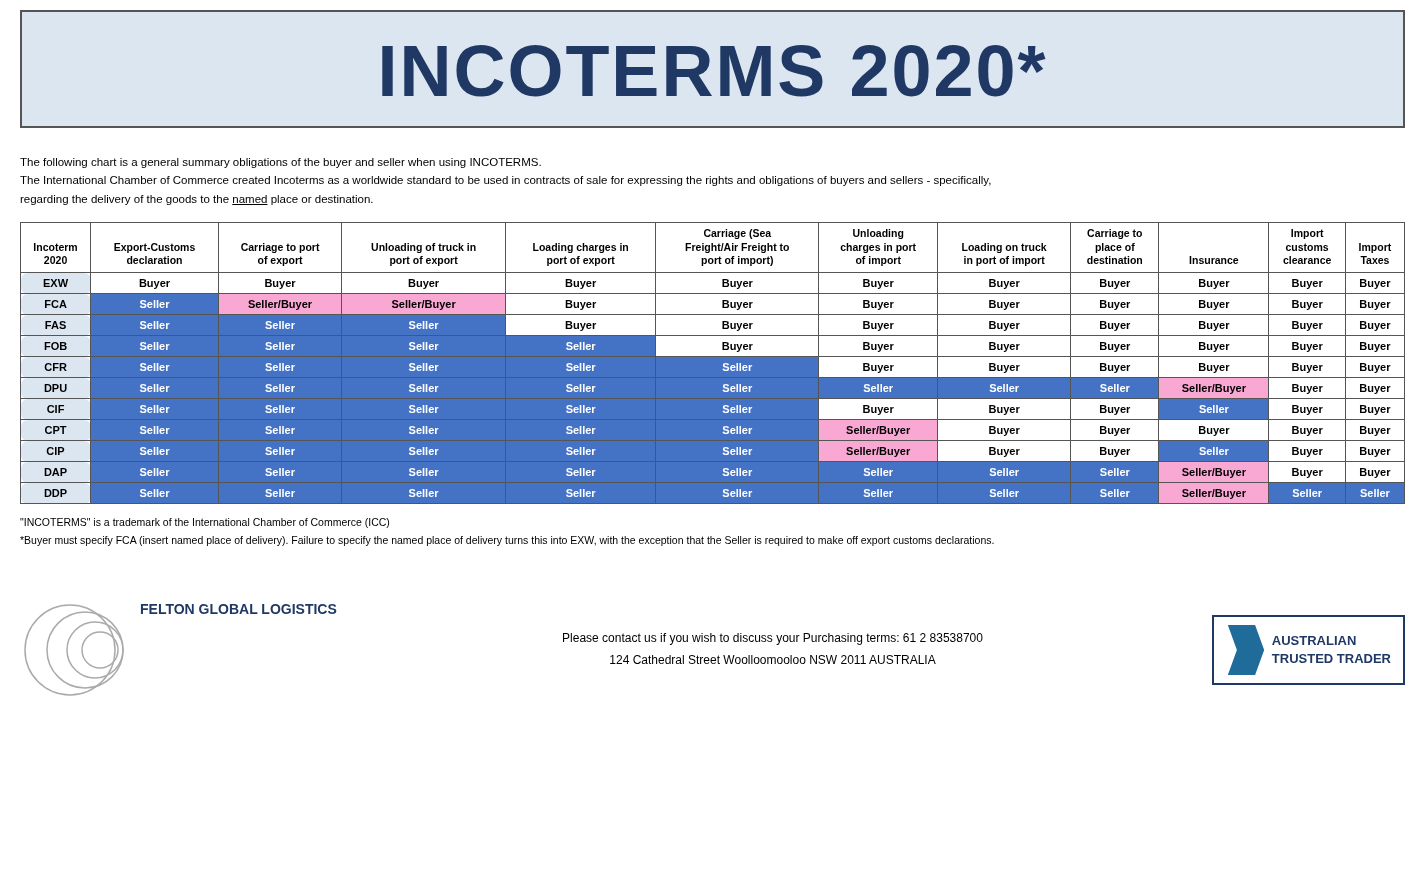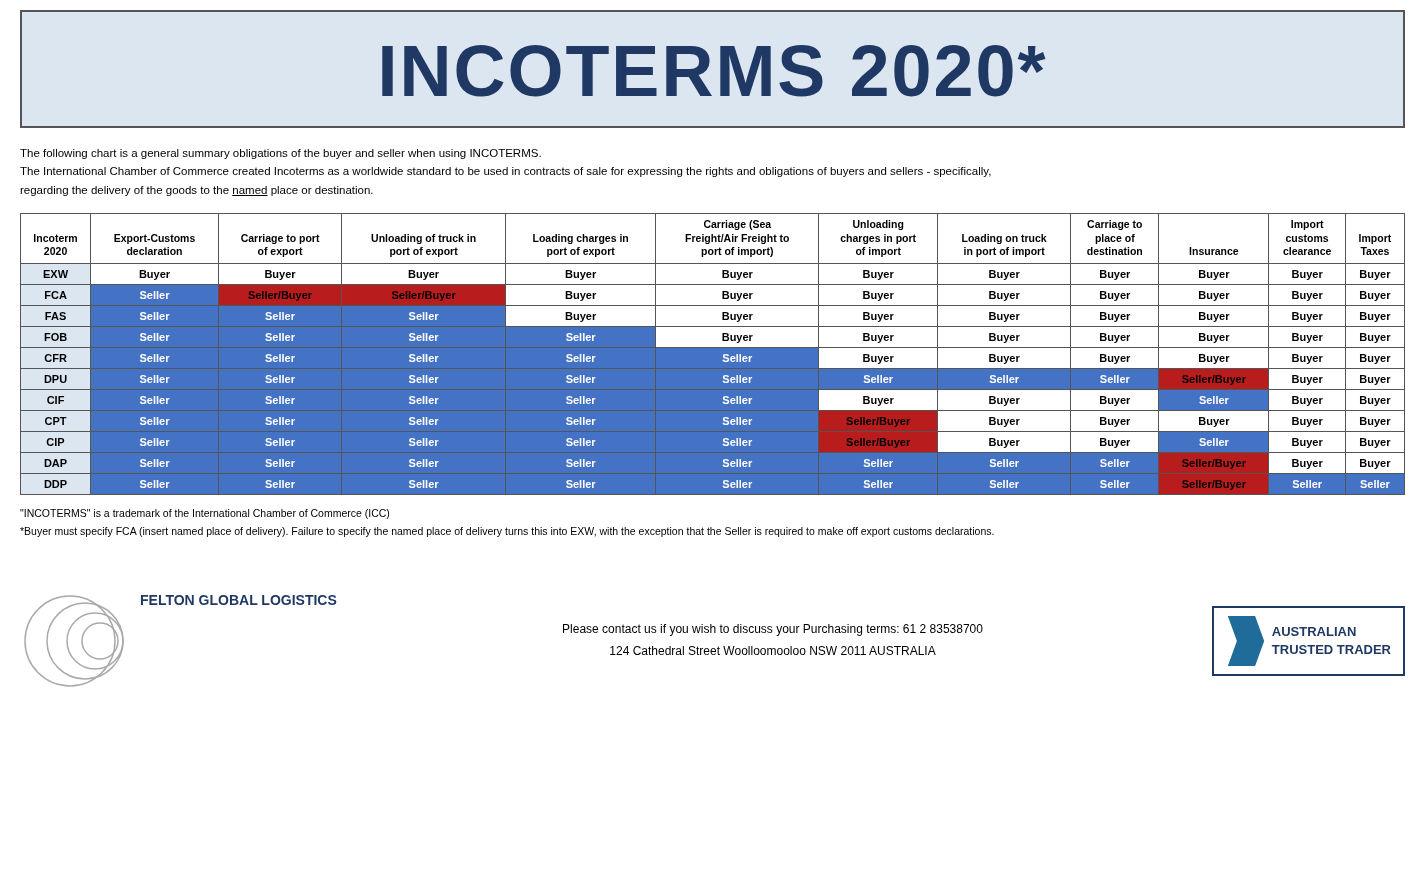--- a/index.html
+++ b/index.html
@@ -17,21 +17,21 @@
       background: #fff;
       padding: 10px 20px 20px 20px;
     }
 
     
     .header-box {
       background: #dce6f1;
       border: 2px solid #555;
       text-align: center;
       padding: 18px 0 14px 0;
-      margin-bottom: 16px;
+      margin-bottom: 25px;
     }
     .header-title {
       font-size: 72px;
       font-weight: 900;
       color: #1f3864;
       letter-spacing: 2px;
       font-family: Arial Black, Arial, sans-serif;
     }
 
     
@@ -69,35 +69,36 @@
       text-align: center;
       font-size: 11px;
       font-weight: bold;
       vertical-align: middle;
     }
 
     .col-incoterm {
       background: #dce6f1;
       font-weight: bold;
       font-size: 11px;
+      border-radius: 7px;
     }
     .col-incoterm-header {
       background: #dce6f1;
     }
 
     
     .cell-buyer {
       background: #ffffff;
     }
     .cell-seller {
       background: #4472c4;
       color: #fff;
     }
     .cell-seller-buyer {
-      background: #b91c1c;
+      background: #f9a8d4;
       color: #000;
     }
 
     
     .footnotes {
       margin-top: 10px;
       font-size: 10.5px;
       line-height: 1.7;
     }
 

